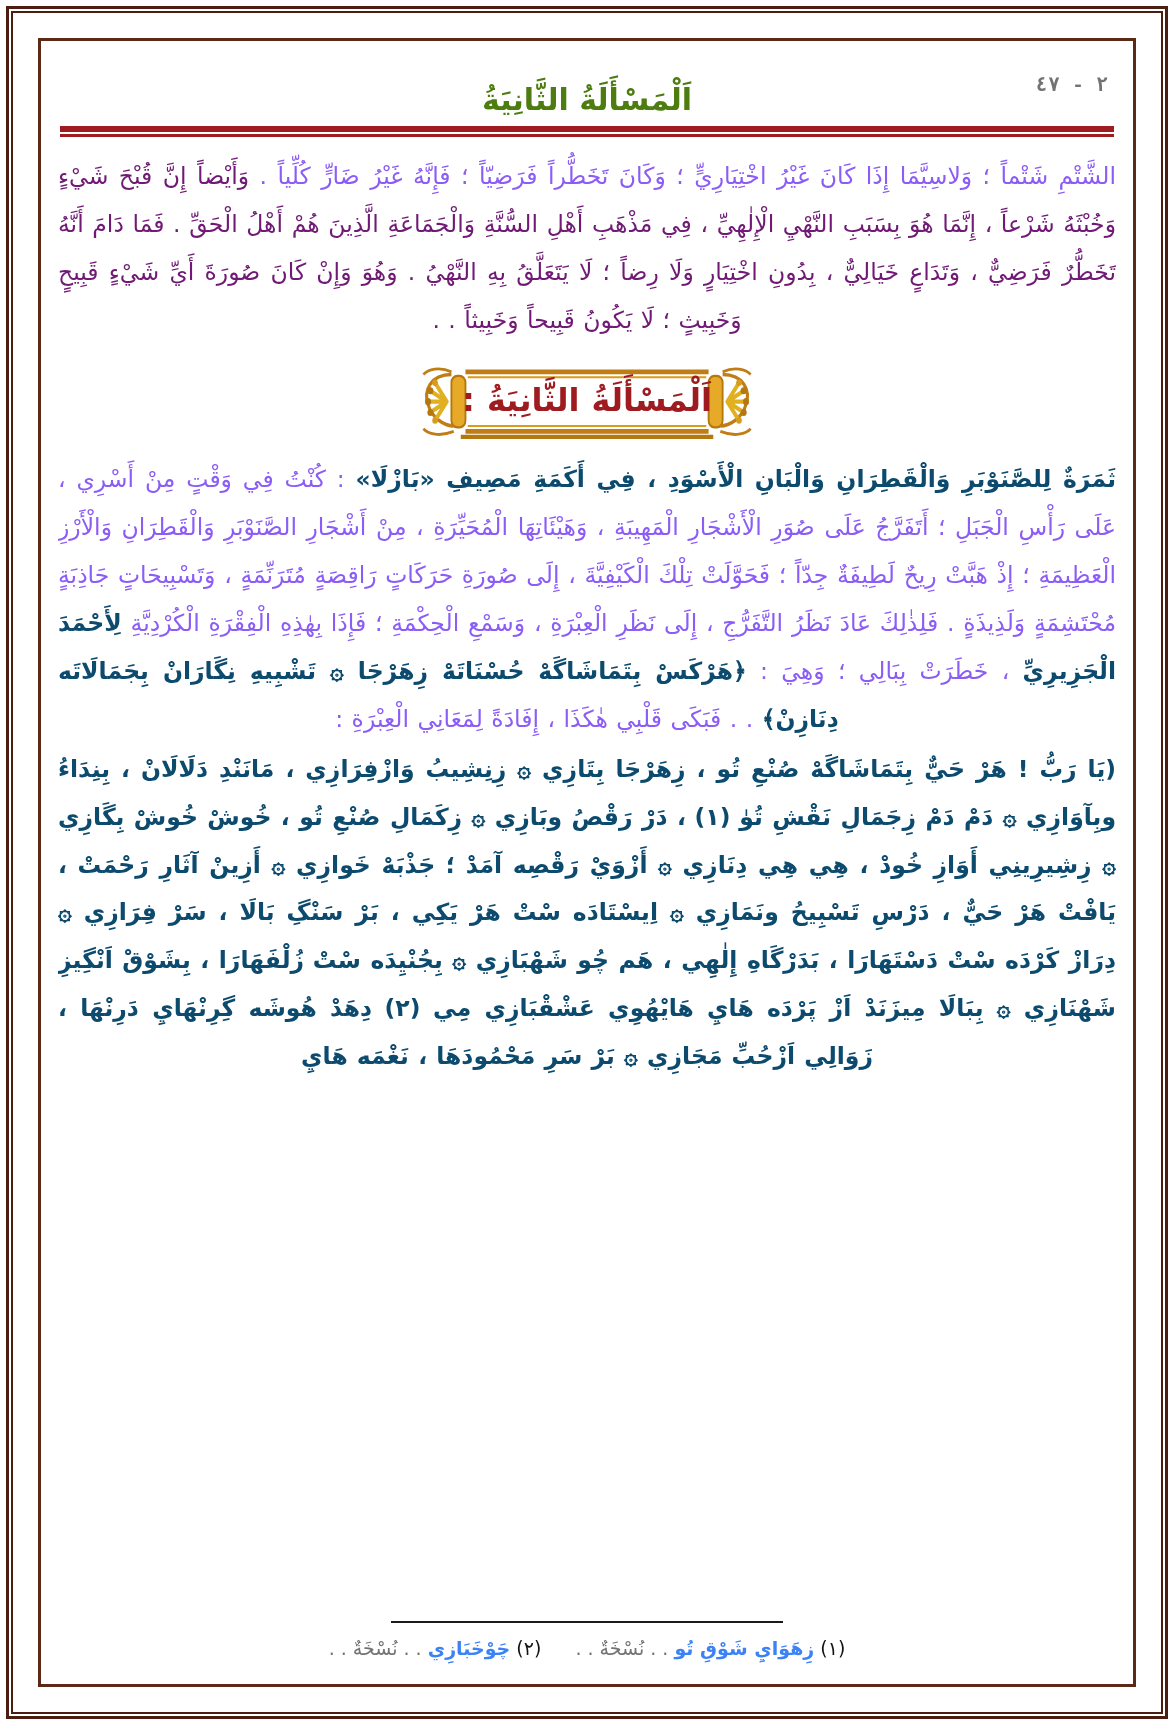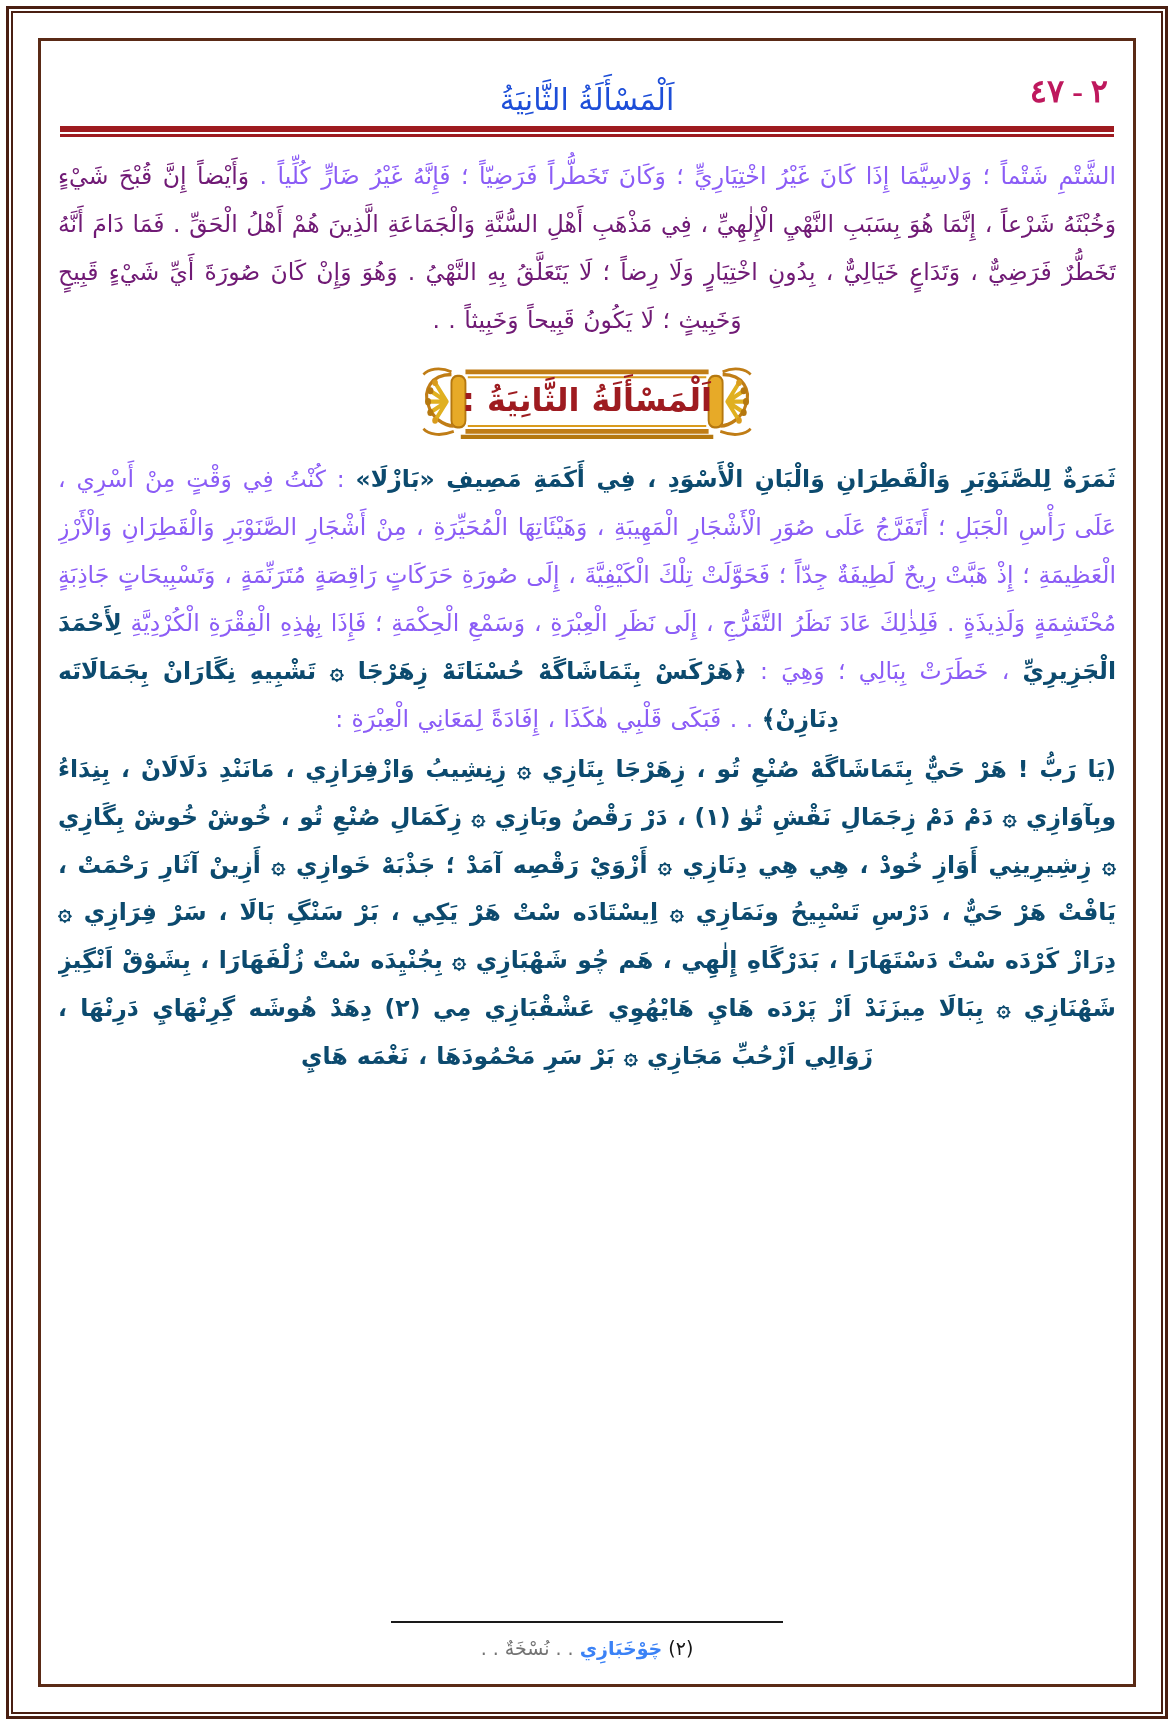--- a/index.html
+++ b/index.html
@@ -73,28 +73,28 @@
 
   
   .page-header{
     position:relative;
     height:62px;
     display:flex;align-items:flex-end;
     direction:rtl;
   }
   .folio{
     position:absolute;right:8px;top:14px;
-    color:#be185d;font-size:32px;font-weight:bold;
+    color:#737373;font-size:20px;font-weight:bold;
     letter-spacing:2px;
     white-space:nowrap;
-    font-family:Liberation Serif, serif;
+    font-family:Liberation Mono, monospace;
   }
   .head-title{
     width:100%;text-align:center;
-    color:#1d4ed8;font-size:30px;font-weight:normal;
+    color:#4d7c0f;font-size:30px;font-weight:bold;
     font-family:"DejaVu Sans",sans-serif;
     line-height:1.25;
     padding-bottom:2px;
   }
   .rule-double{
     margin:6px 2px 0 2px;
     border-top:6px solid #9e1b20;
     border-bottom:3px solid #9e1b20;
     height:2px;
     background:#ffffff;
@@ -258,20 +258,25 @@
         <span class="red-b">(٢)</span>
         <span class="red-b">دِهَدْ هُوشَه گِرِنْهَايِ دَرِنْهَا ، زَوَالِي اَزْحُبِّ مَجَازِي ۞ بَرْ سَرِ مَحْمُودَهَا ، نَغْمَه هَايِ</span>
       </p>
 
     </div>
 
     <div class="footnote-area">
       <div class="fn-rule"></div>
       <div class="fn-row">
         <span class="fn-item">
+          <span class="fn-num">(١)</span>
+          <span class="fn-word">زِهَوَايِ شَوْقِ تُو</span>
+          <span class="fn-tail">. . نُسْخَةٌ . .</span>
+        </span>
+        <span class="fn-item">
           <span class="fn-num">(٢)</span>
           <span class="fn-word">چَوْخَبَازِي</span>
           <span class="fn-tail">. . نُسْخَةٌ . .</span>
         </span>
       </div>
     </div>
 
   </div>
 </div>
 

